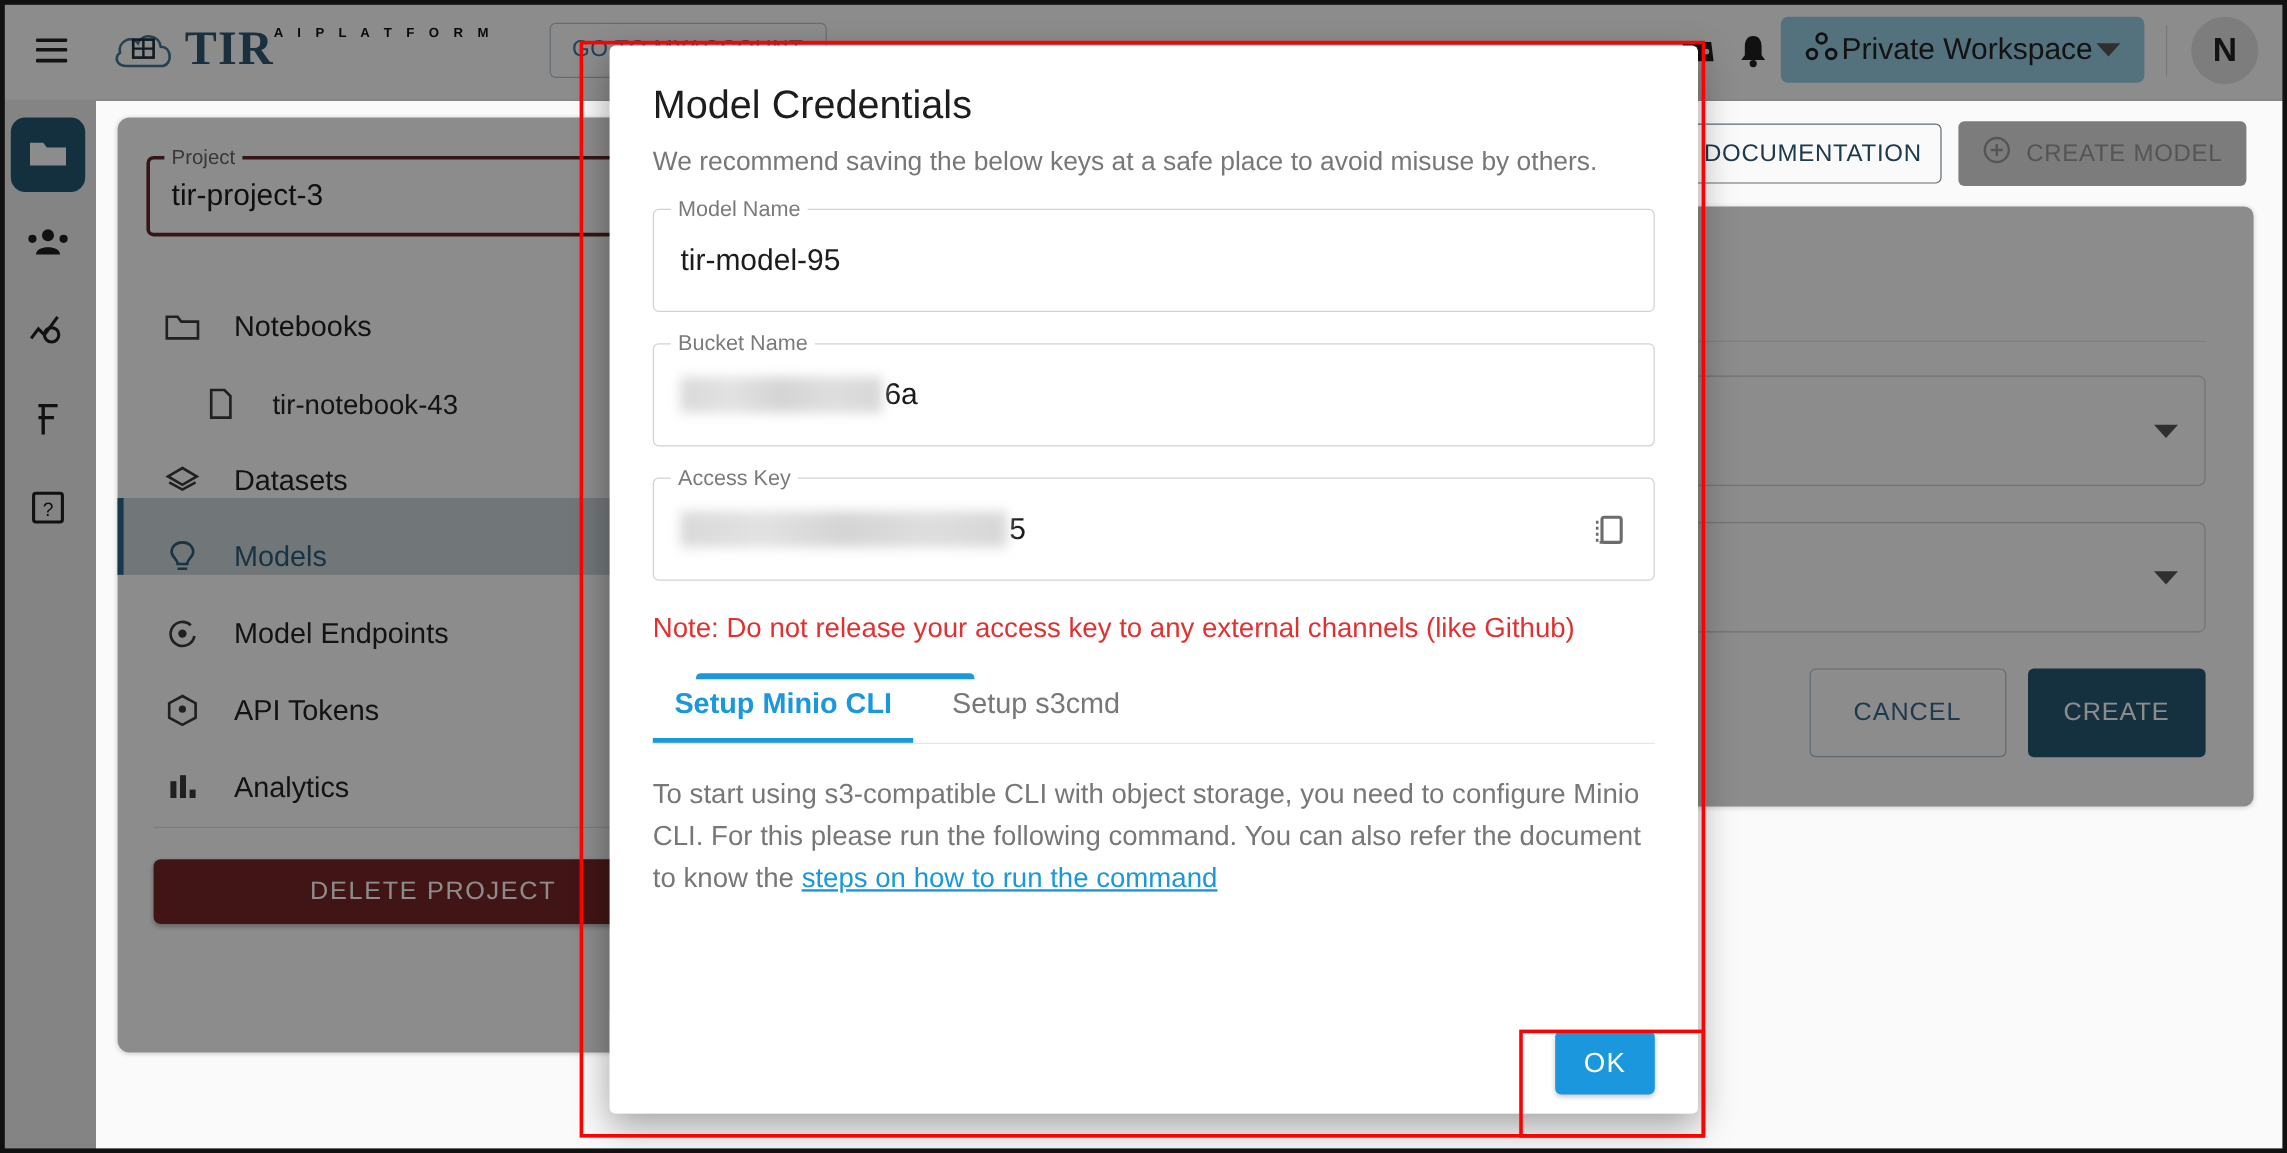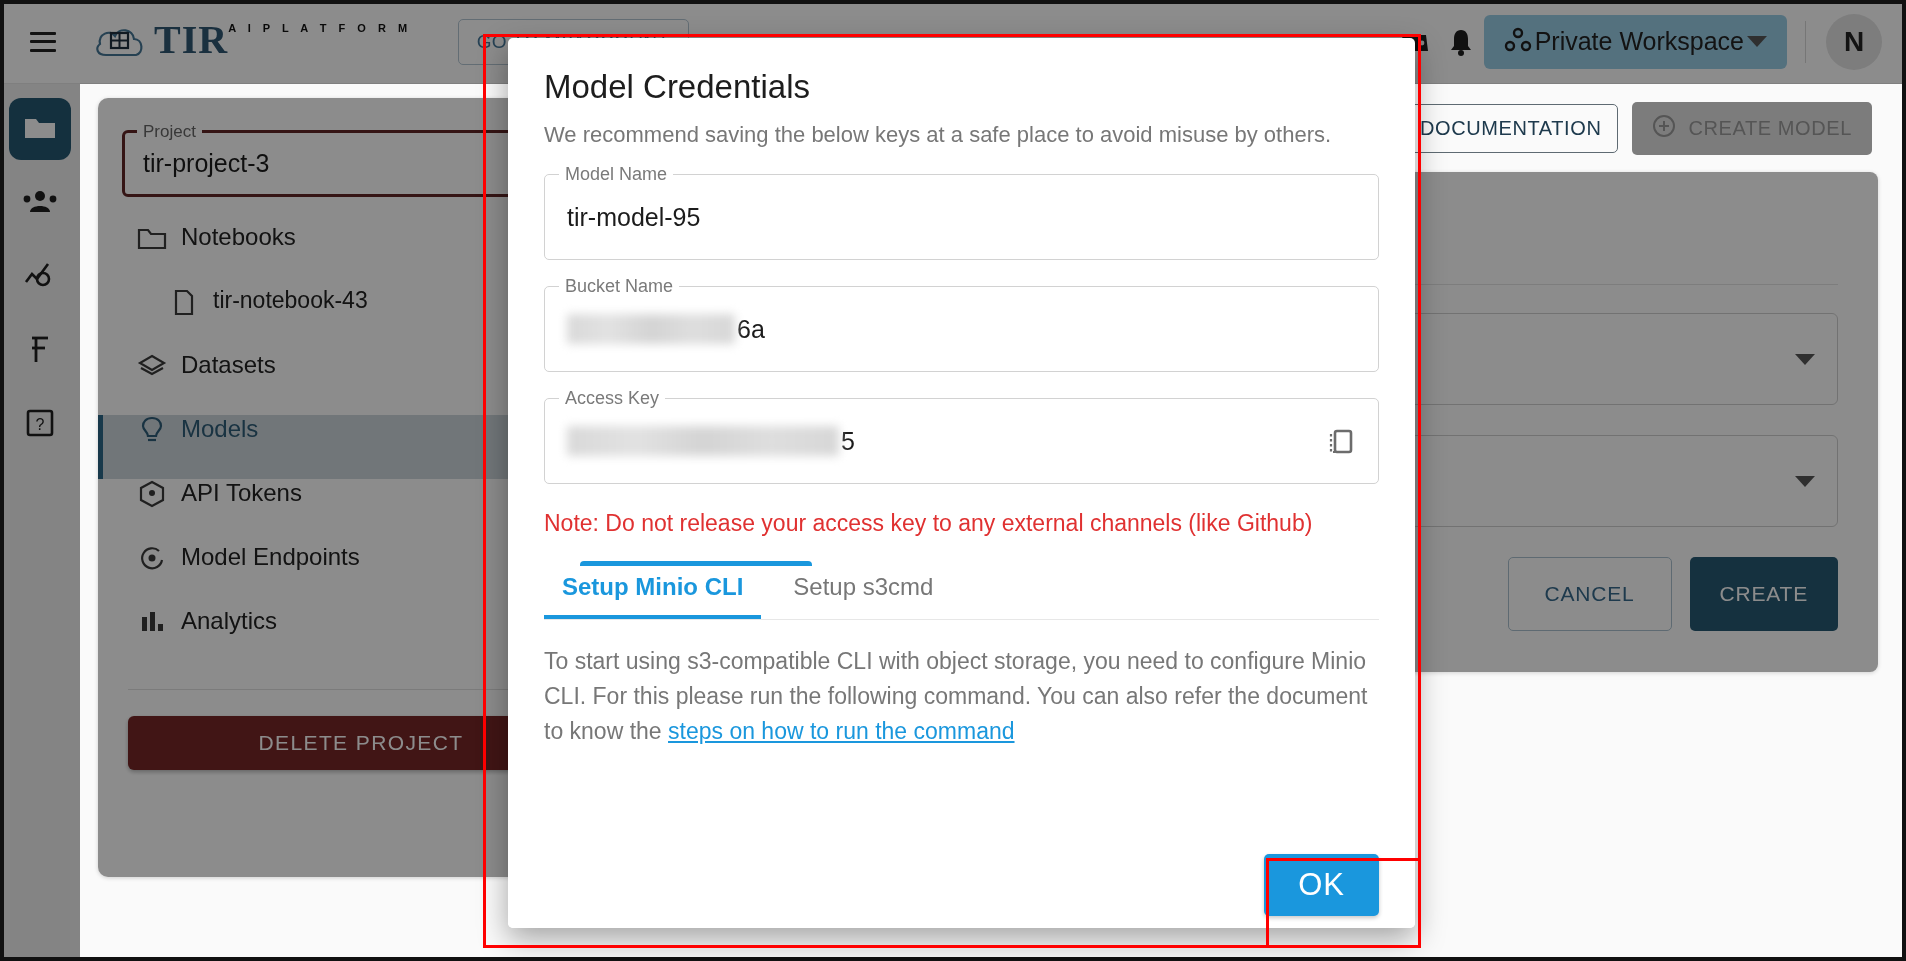--- a/index.html
+++ b/index.html
@@ -107,21 +107,21 @@
     position: absolute; top: -11px; left: 12px; background: #fff; padding: 0 6px;
     font-size: 17px; color: #666;
   }
   .field-outlined .value { font-size: 25px; color: #1c1c1c; }
   .caret { margin-left: auto; width: 0; height: 0;
     border-left: 10px solid transparent; border-right: 10px solid transparent;
     border-top: 11px solid #555; }
 
   .nav { margin-top: 26px; }
   .nav-item {
-    display: flex; align-items: flex-start; gap: 14px;
+    display: flex; align-items: flex-end; gap: 28px;
     height: 64px; padding-left: 34px; cursor: pointer;
     font-size: 24px; color: #222;
     border-left: 5px solid transparent;
   }
   .nav-item.sub { padding-left: 66px; font-size: 23px; }
   .nav-item.active {
     background: #c9d7e0; border-left-color: #0b6ea4; color: #14628f;
   }
   .nav-item.active .nav-label { color: #14628f; }
   .nav-icon { width: 30px; height: 30px; display: flex; align-items: center; justify-content: center; }
@@ -233,21 +233,21 @@
 
   .tab-body { margin-top: 24px; font-size: 23px; color: #777; line-height: 1.52; }
   .tab-body a { color: #1a97dd; text-decoration: underline; cursor: pointer; }
 
   .modal-footer {
     height: 86px; display: flex; align-items: center; justify-content: flex-end;
     padding-right: 36px; background: #fff;
   }
   .ok-btn {
     background: #1a97dd; color: #fff; border: none; border-radius: 5px;
-    font-size: 31px; letter-spacing: 1px; padding: 13px 34px;
+    font-size: 23px; letter-spacing: 1px; padding: 13px 24px;
     cursor: pointer; box-shadow: 0 2px 4px rgba(0,0,0,.22); text-align: right;
   }
 
   
   .annot { position: absolute; border: 3px solid #ff0000; pointer-events: none; }
   .annot-modal { left: 483px; top: 34px; width: 938px; height: 914px; }
   .annot-ok   { left: 1266px; top: 858px; width: 155px; height: 90px; }
 
   
   .frame { position: absolute; inset: 0; border: 4px solid #111; }
@@ -394,35 +394,35 @@
           <span class="nav-icon">
             <svg width="26" height="30" viewBox="0 0 26 30">
               <path d="M13 3 C7 3 4 7 4 11 C4 15 9 17 9 21 L17 21 C17 17 22 15 22 11 C22 7 19 3 13 3 Z" fill="none" stroke="#14628f" stroke-width="2.2"></path>
               <line x1="9" y1="25" x2="17" y2="25" stroke="#14628f" stroke-width="2.2"></line>
             </svg>
           </span>
           <span class="nav-label">Models</span>
         </div>
         <div class="nav-item">
           <span class="nav-icon">
+            <svg width="30" height="30" viewBox="0 0 30 30">
+              <path d="M22 8 A10 10 0 1 0 25 17" fill="none" stroke="#3b3b3b" stroke-width="2.2"></path>
+              <circle cx="15" cy="15" r="3.5" fill="#3b3b3b"></circle>
+            </svg>
+          </span>
+          <span class="nav-label">Model Endpoints</span>
+        </div>
+        <div class="nav-item">
+          <span class="nav-icon">
             <svg width="28" height="30" viewBox="0 0 28 30">
               <path d="M14 3 L25 9 L25 21 L14 27 L3 21 L3 9 Z" fill="none" stroke="#3b3b3b" stroke-width="2.2"></path>
               <circle cx="14" cy="14" r="3" fill="#3b3b3b"></circle>
             </svg>
           </span>
           <span class="nav-label">API Tokens</span>
-        </div>
-        <div class="nav-item">
-          <span class="nav-icon">
-            <svg width="30" height="30" viewBox="0 0 30 30">
-              <path d="M22 8 A10 10 0 1 0 25 17" fill="none" stroke="#3b3b3b" stroke-width="2.2"></path>
-              <circle cx="15" cy="15" r="3.5" fill="#3b3b3b"></circle>
-            </svg>
-          </span>
-          <span class="nav-label">Model Endpoints</span>
         </div>
         <div class="nav-item">
           <span class="nav-icon">
             <svg width="28" height="26" viewBox="0 0 28 26">
               <rect x="4" y="8" width="5" height="14" fill="#3b3b3b"></rect>
               <rect x="12" y="3" width="5" height="19" fill="#3b3b3b"></rect>
               <rect x="20" y="15" width="5" height="7" fill="#3b3b3b"></rect>
             </svg>
           </span>
           <span class="nav-label">Analytics</span>

